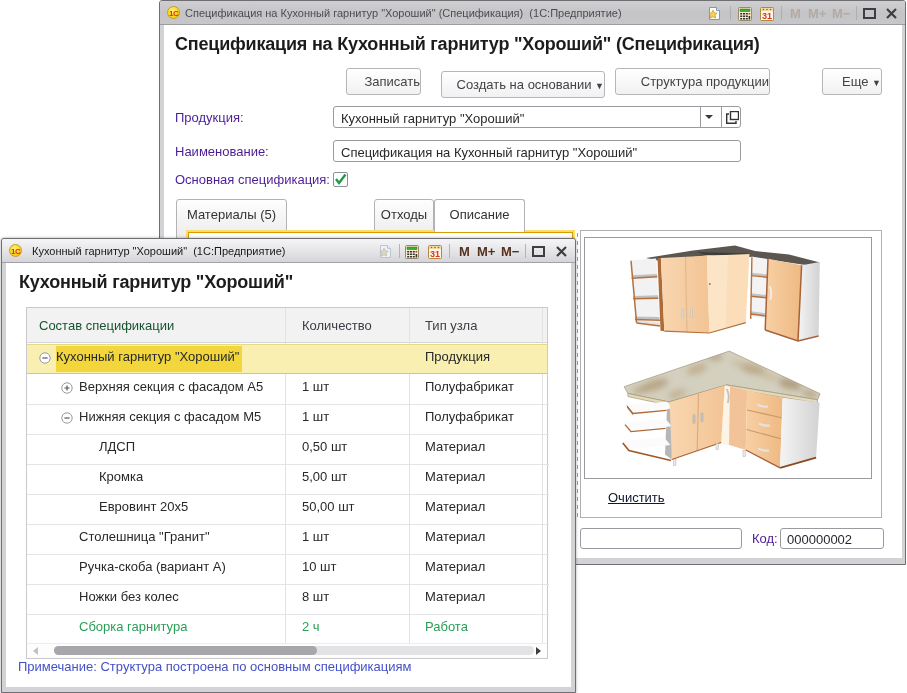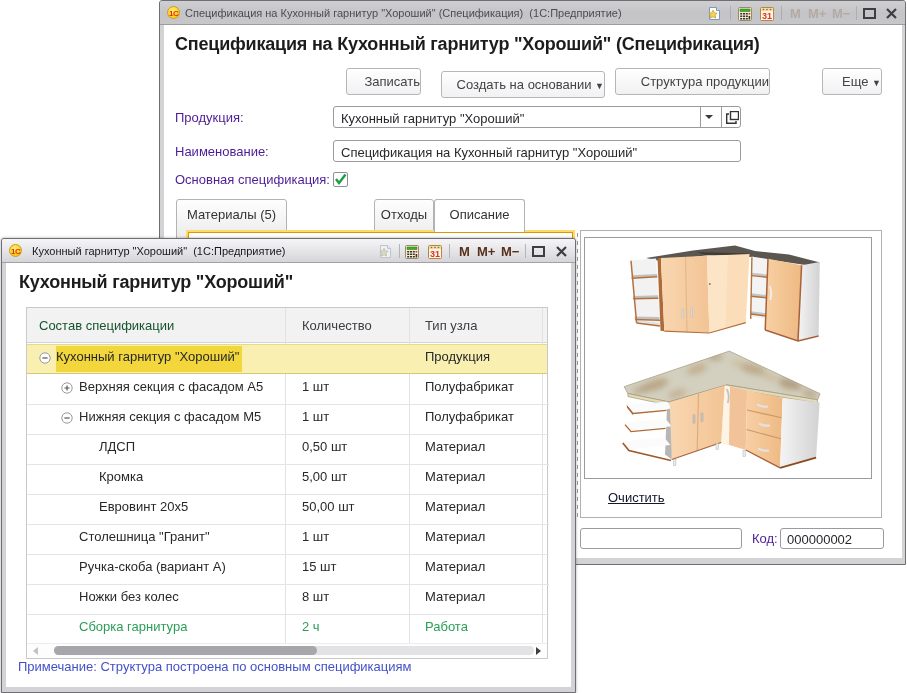--- a/index.html
+++ b/index.html
@@ -348,21 +348,21 @@
     <div class="cellv" style="left:52px; top:251px;">Ручка-скоба (вариант А)</div>
     <div class="cellv" style="left:52px; top:281px;">Ножки без колес</div>
     <div class="cellv green" style="left:52px; top:311px;">Сборка гарнитура</div>
 
     <div class="cellv" style="left:275px; top:71px;">1 шт</div>
     <div class="cellv" style="left:275px; top:101px;">1 шт</div>
     <div class="cellv" style="left:275px; top:131px;">0,50 шт</div>
     <div class="cellv" style="left:275px; top:161px;">5,00 шт</div>
     <div class="cellv" style="left:275px; top:191px;">50,00 шт</div>
     <div class="cellv" style="left:275px; top:221px;">1 шт</div>
-    <div class="cellv" style="left:275px; top:251px;">15 шт</div>
+    <div class="cellv" style="left:275px; top:251px;">10 шт</div>
     <div class="cellv" style="left:275px; top:281px;">8 шт</div>
     <div class="cellv green" style="left:275px; top:311px;">2 ч</div>
 
     <div class="cellv" style="left:398px; top:41px;">Продукция</div>
     <div class="cellv" style="left:398px; top:71px;">Полуфабрикат</div>
     <div class="cellv" style="left:398px; top:101px;">Полуфабрикат</div>
     <div class="cellv" style="left:398px; top:131px;">Материал</div>
     <div class="cellv" style="left:398px; top:161px;">Материал</div>
     <div class="cellv" style="left:398px; top:191px;">Материал</div>
     <div class="cellv" style="left:398px; top:221px;">Материал</div>

